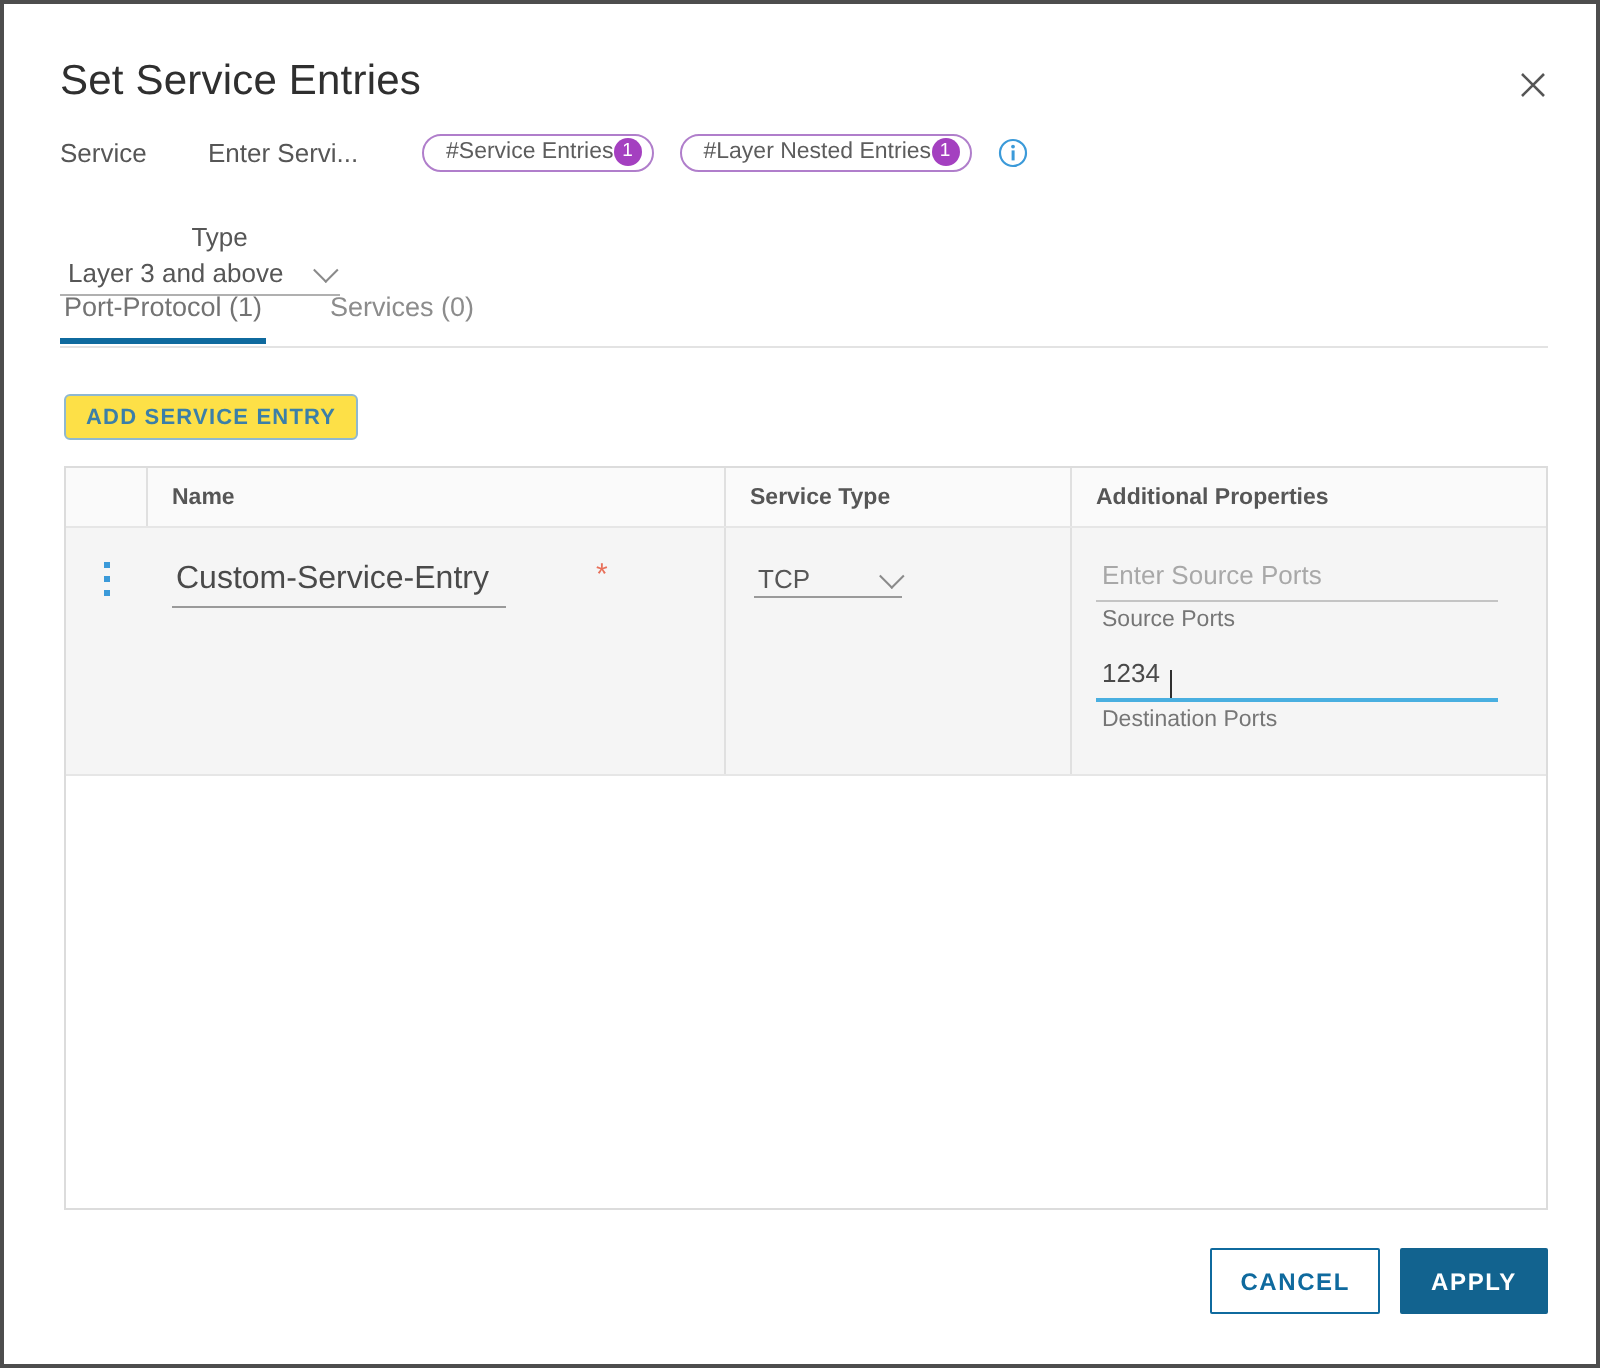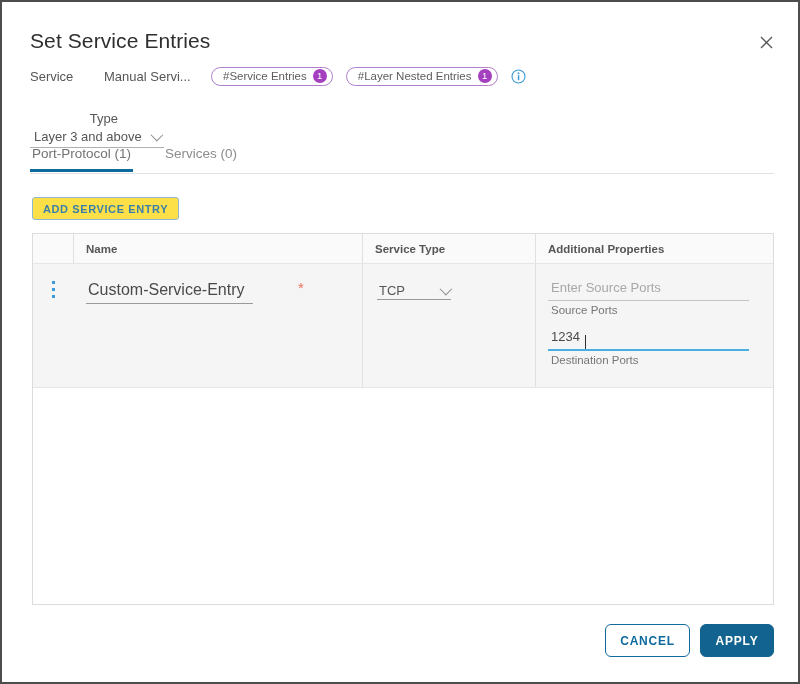--- a/index.html
+++ b/index.html
@@ -39,21 +39,21 @@
   }
   .field-label {
     font-size: 13px; color: #565656; font-weight: 400;
   }
   #service-label { width: 74px; }
   #service-value {
     font-size: 13px; color: #565656;
     width: 107px; overflow: hidden; white-space: nowrap;
   }
   .pill {
-    display: inline-flex; align-items: center; gap: 6px;
+    display: inline-flex; align-items: center; gap: 0;
     height: 19px;
     border: 1px solid #b07ecb;
     border-radius: 10px;
     padding: 0 5px 0 11px;
     font-size: 11.5px; color: #5d5d5d;
     background: #ffffff;
     white-space: nowrap;
     cursor: pointer;
     margin-right: 13px;
   }
@@ -71,21 +71,21 @@
     cursor: pointer; display: block;
   }
 
   
   #type-row {
     position: absolute; left: 28px; top: 107px;
     height: 22px; display: flex; align-items: flex-end; flex-direction: column;
   }
   #type-label { width: 74px; line-height: 20px; }
   #type-select {
-    display: inline-flex; align-items: center; gap: 9px;
+    display: inline-flex; align-items: center; gap: 15px;
     border-bottom: 1px solid #b0b0b0;
     padding: 0 4px 3px 4px;
     min-width: 122px;
     cursor: pointer;
   }
   #type-select-value { font-size: 13px; color: #565656; }
   .chevron {
     width: 9px; height: 9px;
     border-right: 1.3px solid #8a8a8a;
     border-bottom: 1.3px solid #8a8a8a;
@@ -241,21 +241,21 @@
 
   
   #footer {
     position: absolute; left: 30px; top: 622px;
     width: 742px;
     display: flex; justify-content: flex-end; gap: 10px;
   }
   .btn {
     height: 33px;
     min-width: 74px;
-    border-radius: 6px;
+    border-radius: 1px;
     font-family: "Liberation Sans", sans-serif;
     font-size: 12px; font-weight: 600;
     letter-spacing: .8px;
     cursor: pointer;
     padding: 0 14px;
   }
   #cancel-btn {
     background: #ffffff;
     border: 1px solid #0f6a9e;
     color: #0f6a9e;
@@ -274,21 +274,21 @@
   <div id="title">Set Service Entries</div>
 
   <div id="close-btn">
     <svg width="13" height="13" viewBox="0 0 13 13" aria-hidden="true">
       <path d="M1 1 L12 12 M12 1 L1 12" stroke="#565656" stroke-width="1.3" fill="none"></path>
     </svg>
   </div>
 
   <div id="service-row">
     <span class="field-label" id="service-label">Service</span>
-    <span id="service-value">Manual Servi...</span>
+    <span id="service-value">Enter Servi...</span>
 
     <span class="pill">
       <span>#Service Entries</span>
       <span class="pill-count">1</span>
     </span>
 
     <span class="pill">
       <span>#Layer Nested Entries</span>
       <span class="pill-count">1</span>
     </span>

